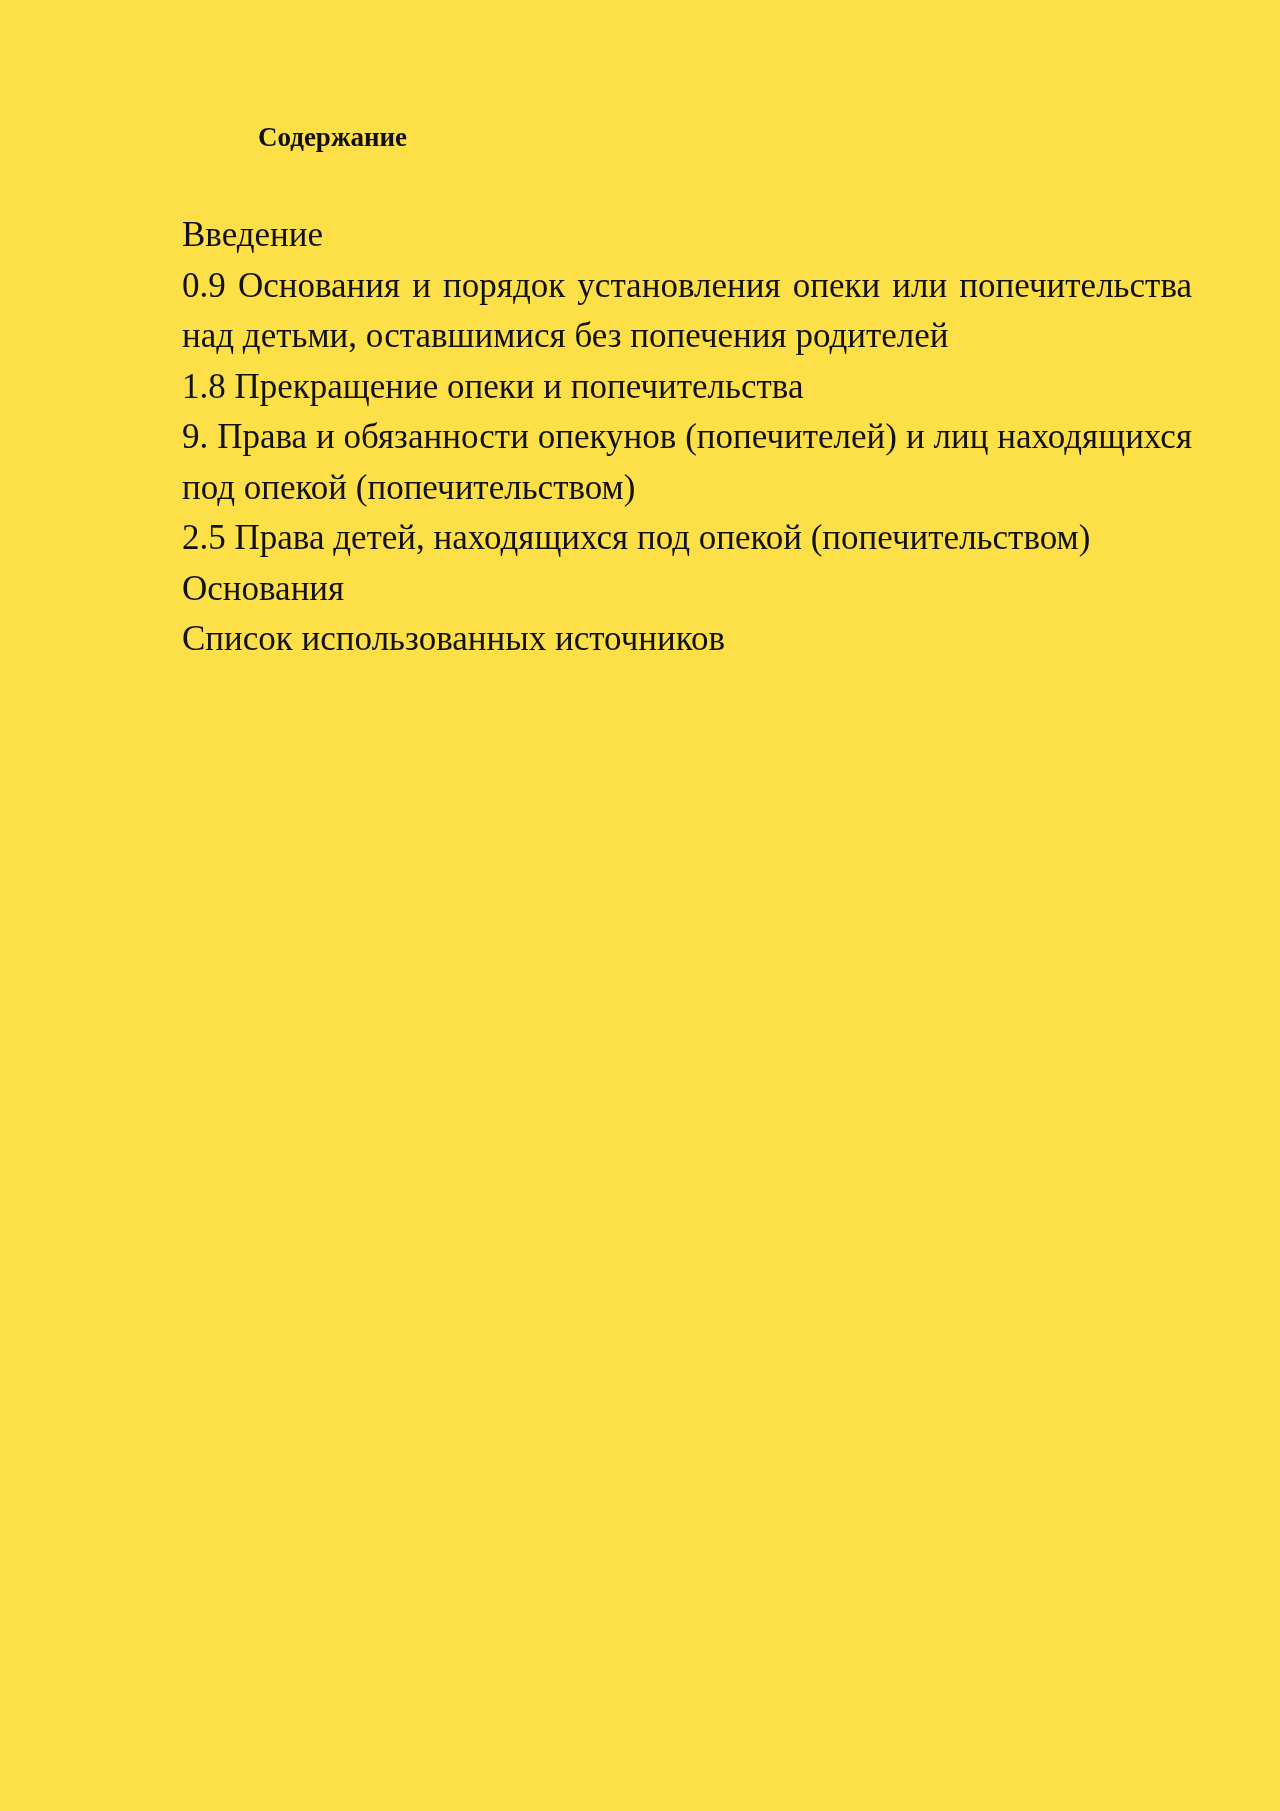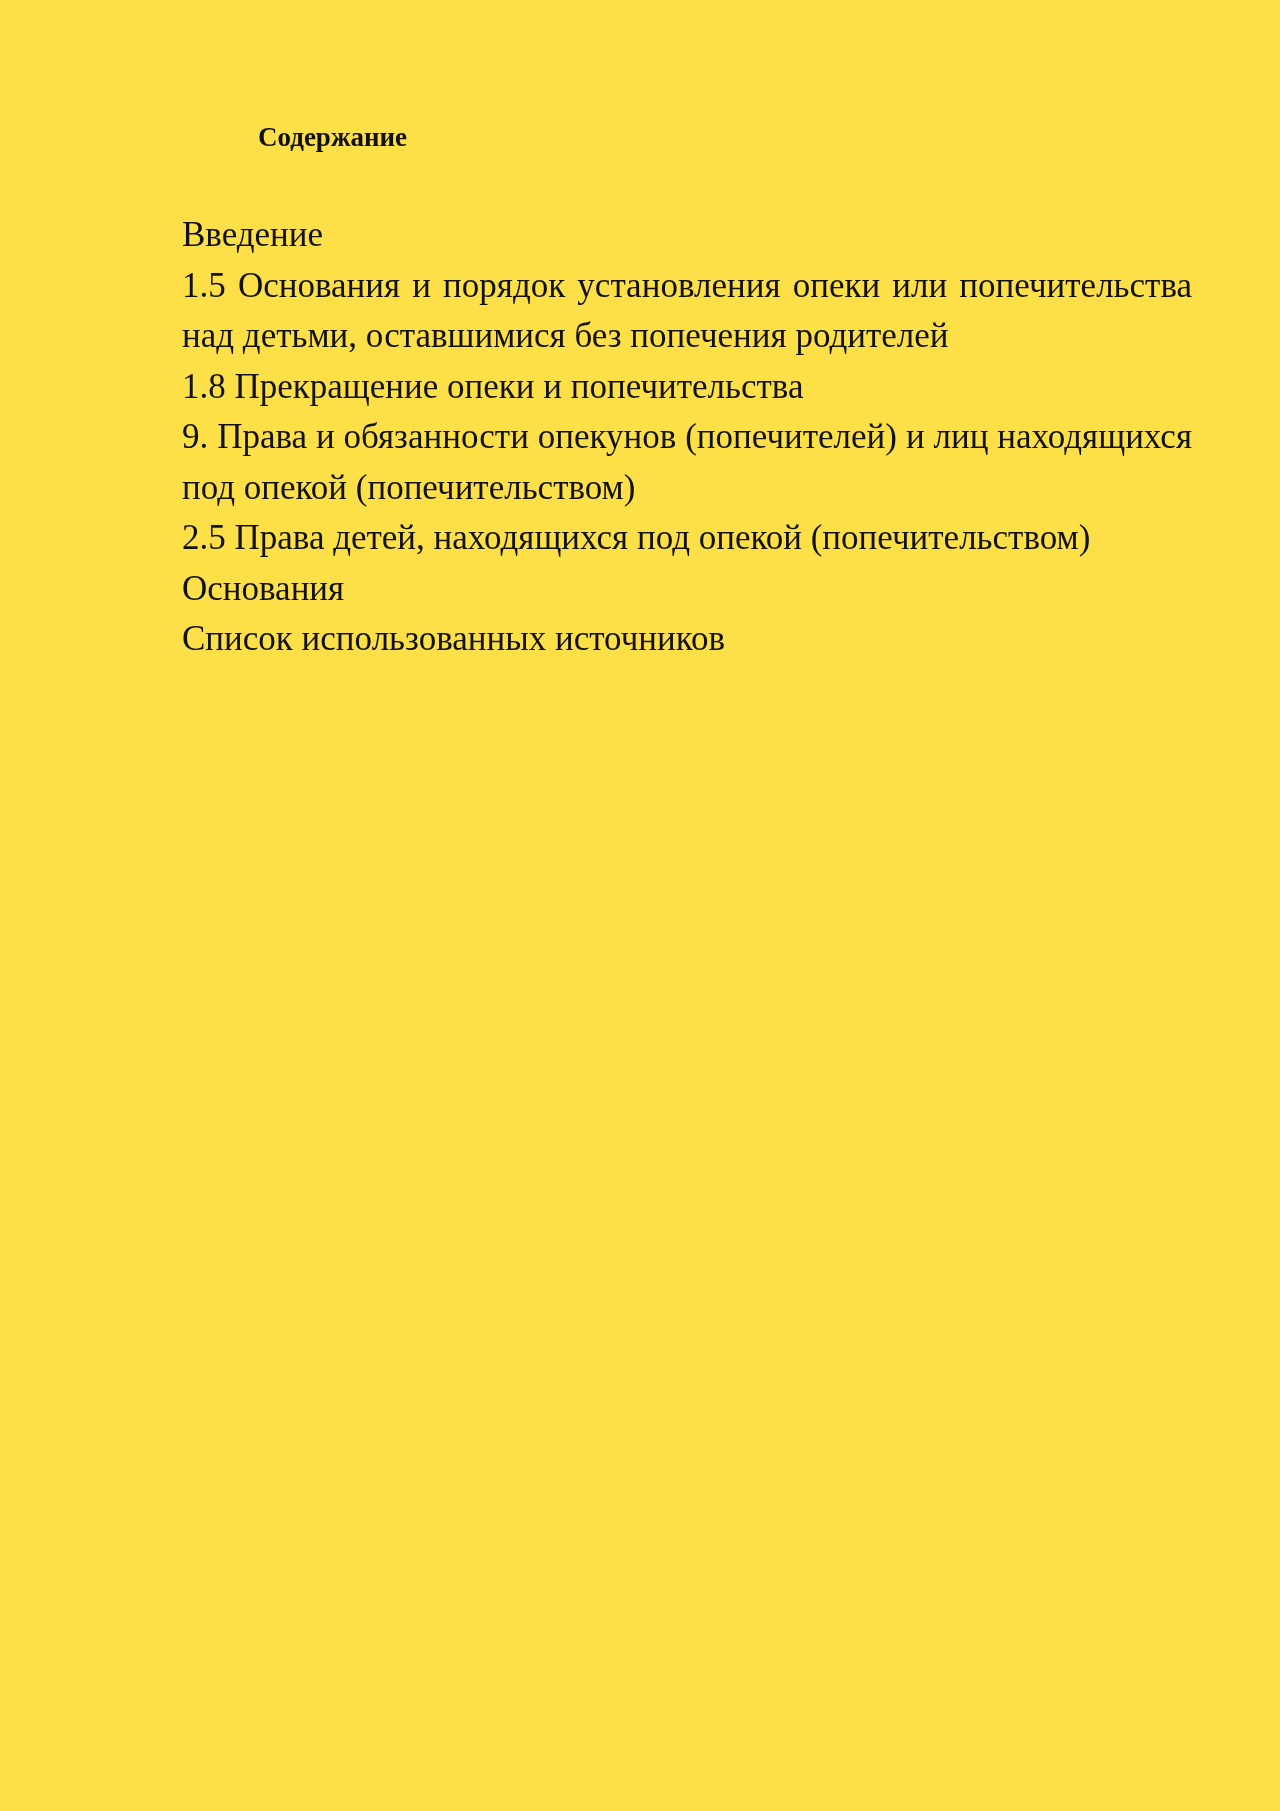--- a/index.html
+++ b/index.html
@@ -51,20 +51,20 @@
       text-align: justify;
     }
   </style>
 </head>
 <body>
 
 <div class="page">
   <h1 class="toc-title">Содержание</h1>
   <ul class="toc">
     <li>Введение</li>
-    <li class="multi">1.5 Основания и порядок установления опеки или попечительства над детьми, оставшимися без попечения родителей</li>
+    <li class="multi">0.9 Основания и порядок установления опеки или попечительства над детьми, оставшимися без попечения родителей</li>
     <li>1.8 Прекращение опеки и попечительства</li>
     <li class="multi">9. Права и обязанности опекунов (попечителей) и лиц находящихся под опекой (попечительством)</li>
     <li>2.5 Права детей, находящихся под опекой (попечительством)</li>
     <li>Основания</li>
     <li>Список использованных источников</li>
   </ul>
 </div>
 
 </body></html>

